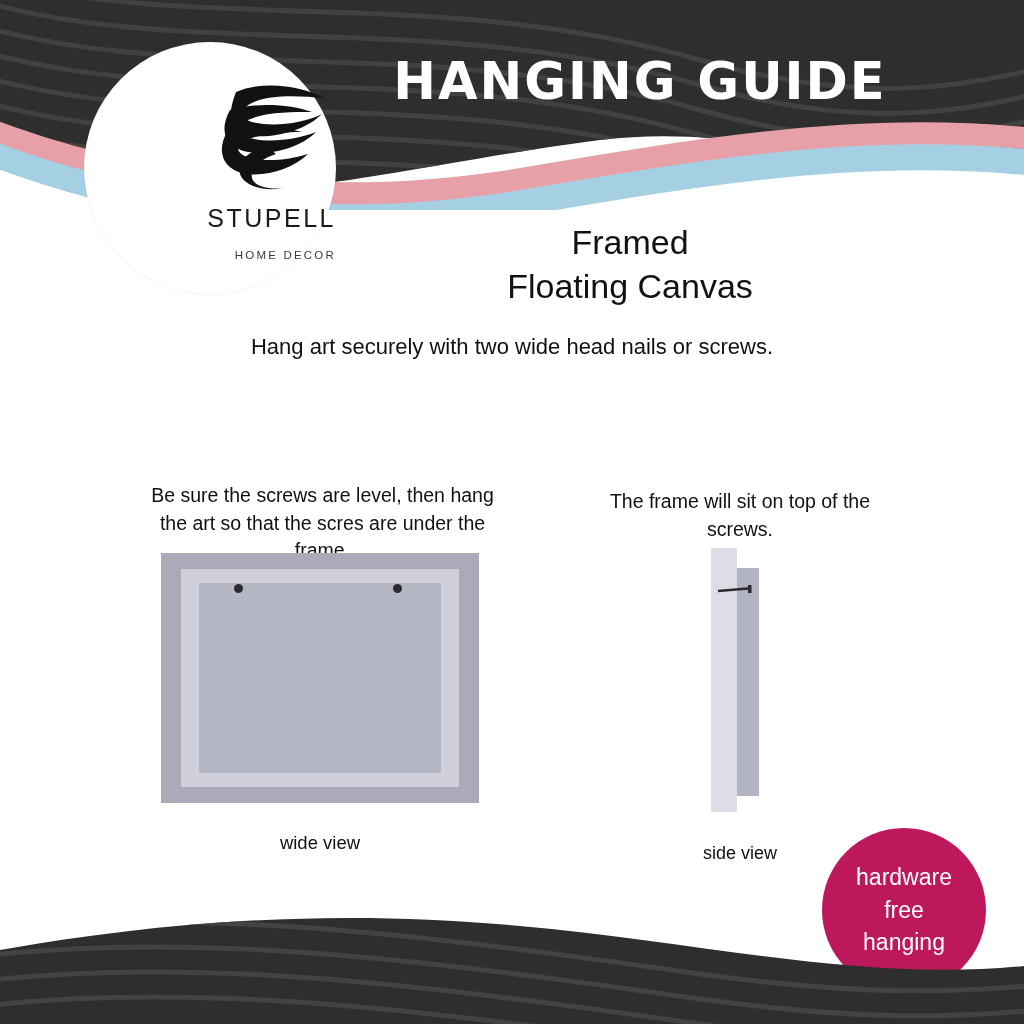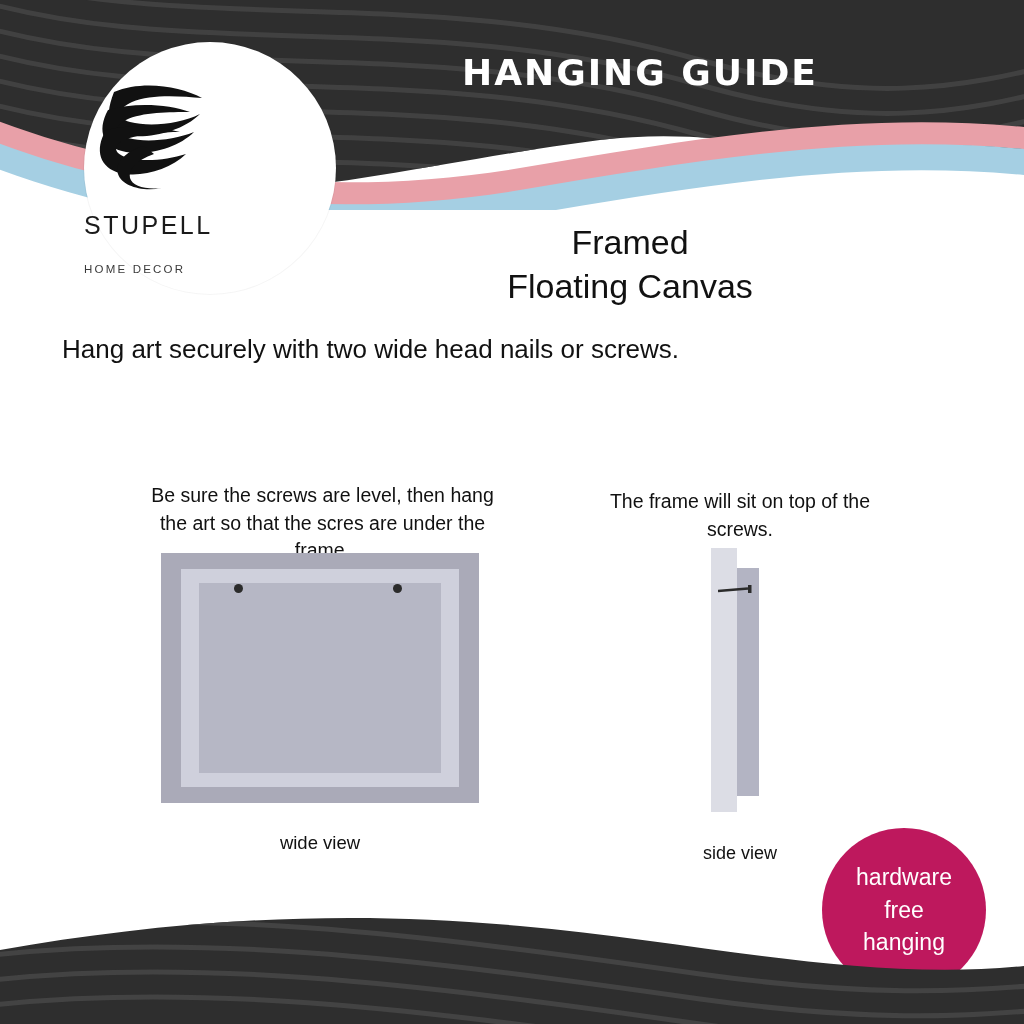--- a/index.html
+++ b/index.html
@@ -42,25 +42,24 @@
     position: absolute;
     left: 84px;
     top: 42px;
     width: 252px;
     height: 252px;
     border-radius: 50%;
     background: #ffffff;
     box-shadow: 0 0 0 1px rgba(0,0,0,0.04);
     display: flex;
     flex-direction: column;
-    align-items: flex-start;
+    align-items: flex-end;
     justify-content: flex-start;
     padding-top: 38px;
     box-sizing: border-box;
-    gap: 7px;
   }
   #logo-mark {
     width: 130px;
     height: 120px;
   }
   #logo-name {
     font-size: 25px;
     letter-spacing: 2.5px;
     color: #1a1a1a;
     font-weight: 400;
@@ -75,21 +74,21 @@
   }
 
   
   #guide-title {
     position: absolute;
     left: 380px;
     top: 52px;
     width: 520px;
     text-align: center;
     color: #ffffff;
-    font-size: 36px;
+    font-size: 51px;
     font-weight: 700;
     letter-spacing: 2px;
     font-family: "DejaVu Sans", sans-serif;
   }
 
   
   #product-title {
     position: absolute;
     left: 330px;
     top: 220px;
@@ -100,23 +99,23 @@
     line-height: 1.30;
     font-weight: 400;
   }
 
   
   #main-instruction {
     position: absolute;
     left: 62px;
     top: 334px;
     width: 900px;
-    text-align: left;
-    color: #111111;
-    font-size: 26px;
+    text-align: center;
+    color: #111111;
+    font-size: 22px;
     font-weight: 400;
   }
 
   
   .diagram-caption {
     position: absolute;
     text-align: center;
     color: #111111;
     font-size: 19.5px;
     line-height: 1.42;

